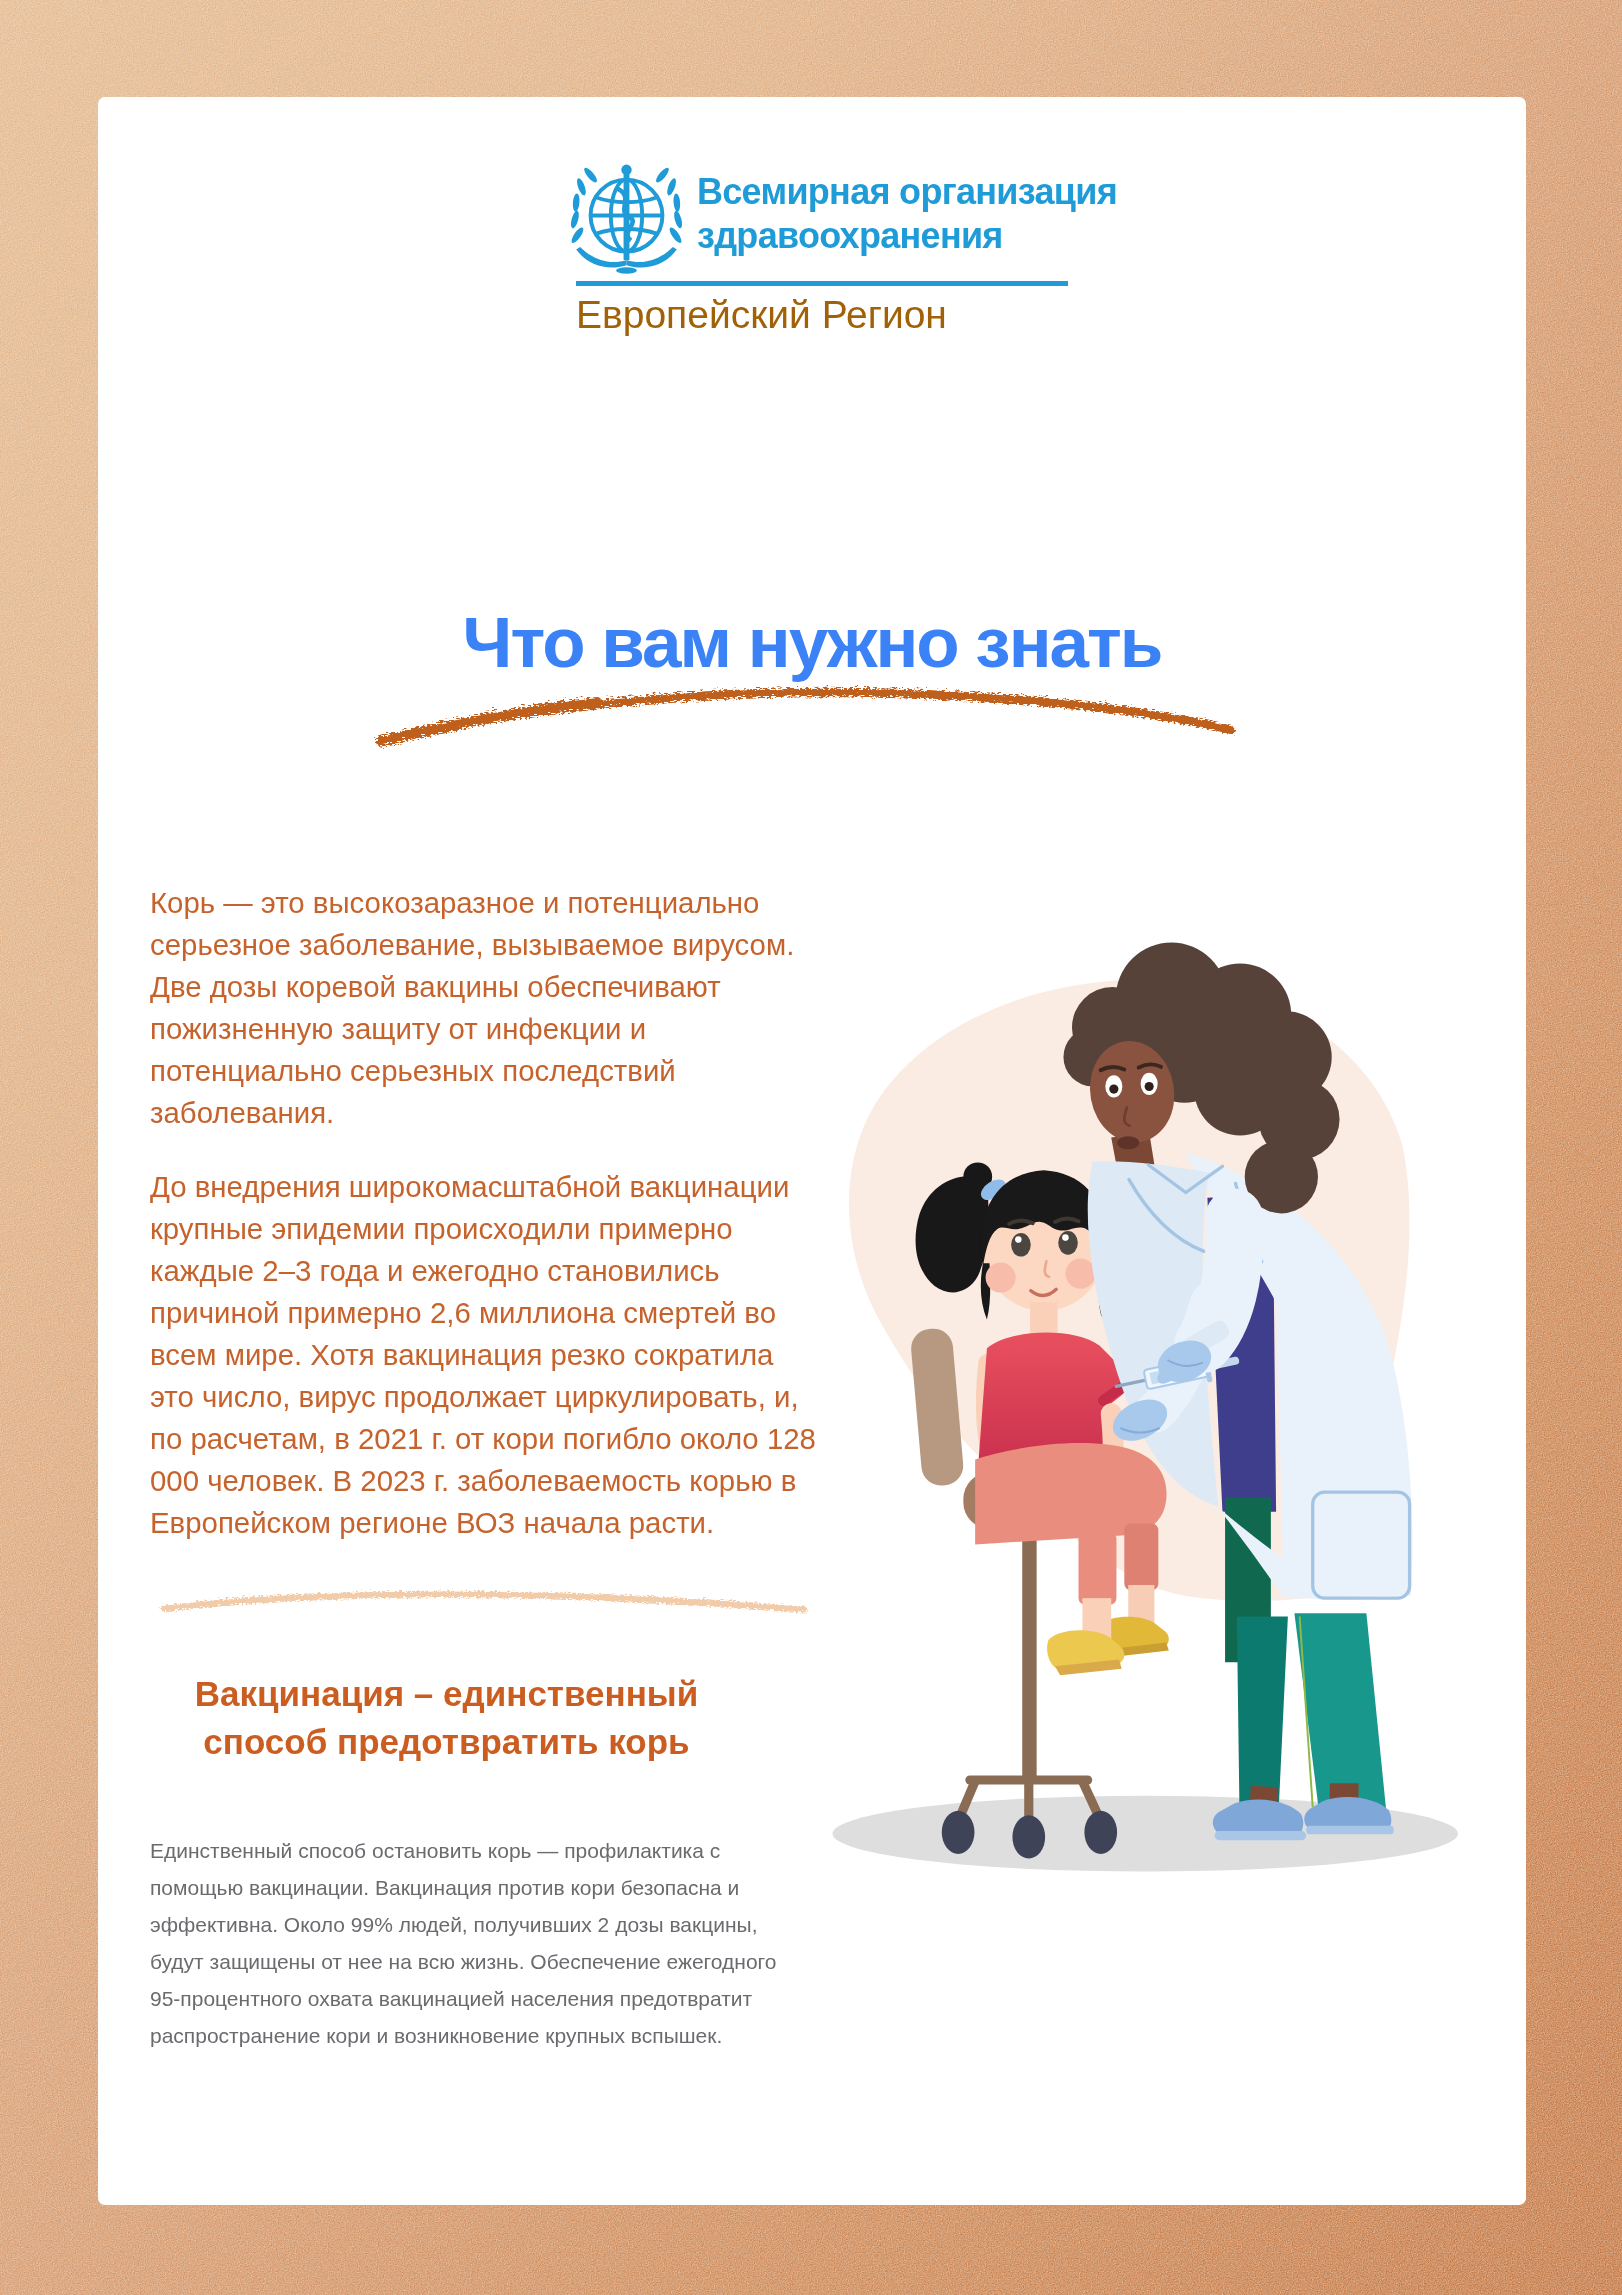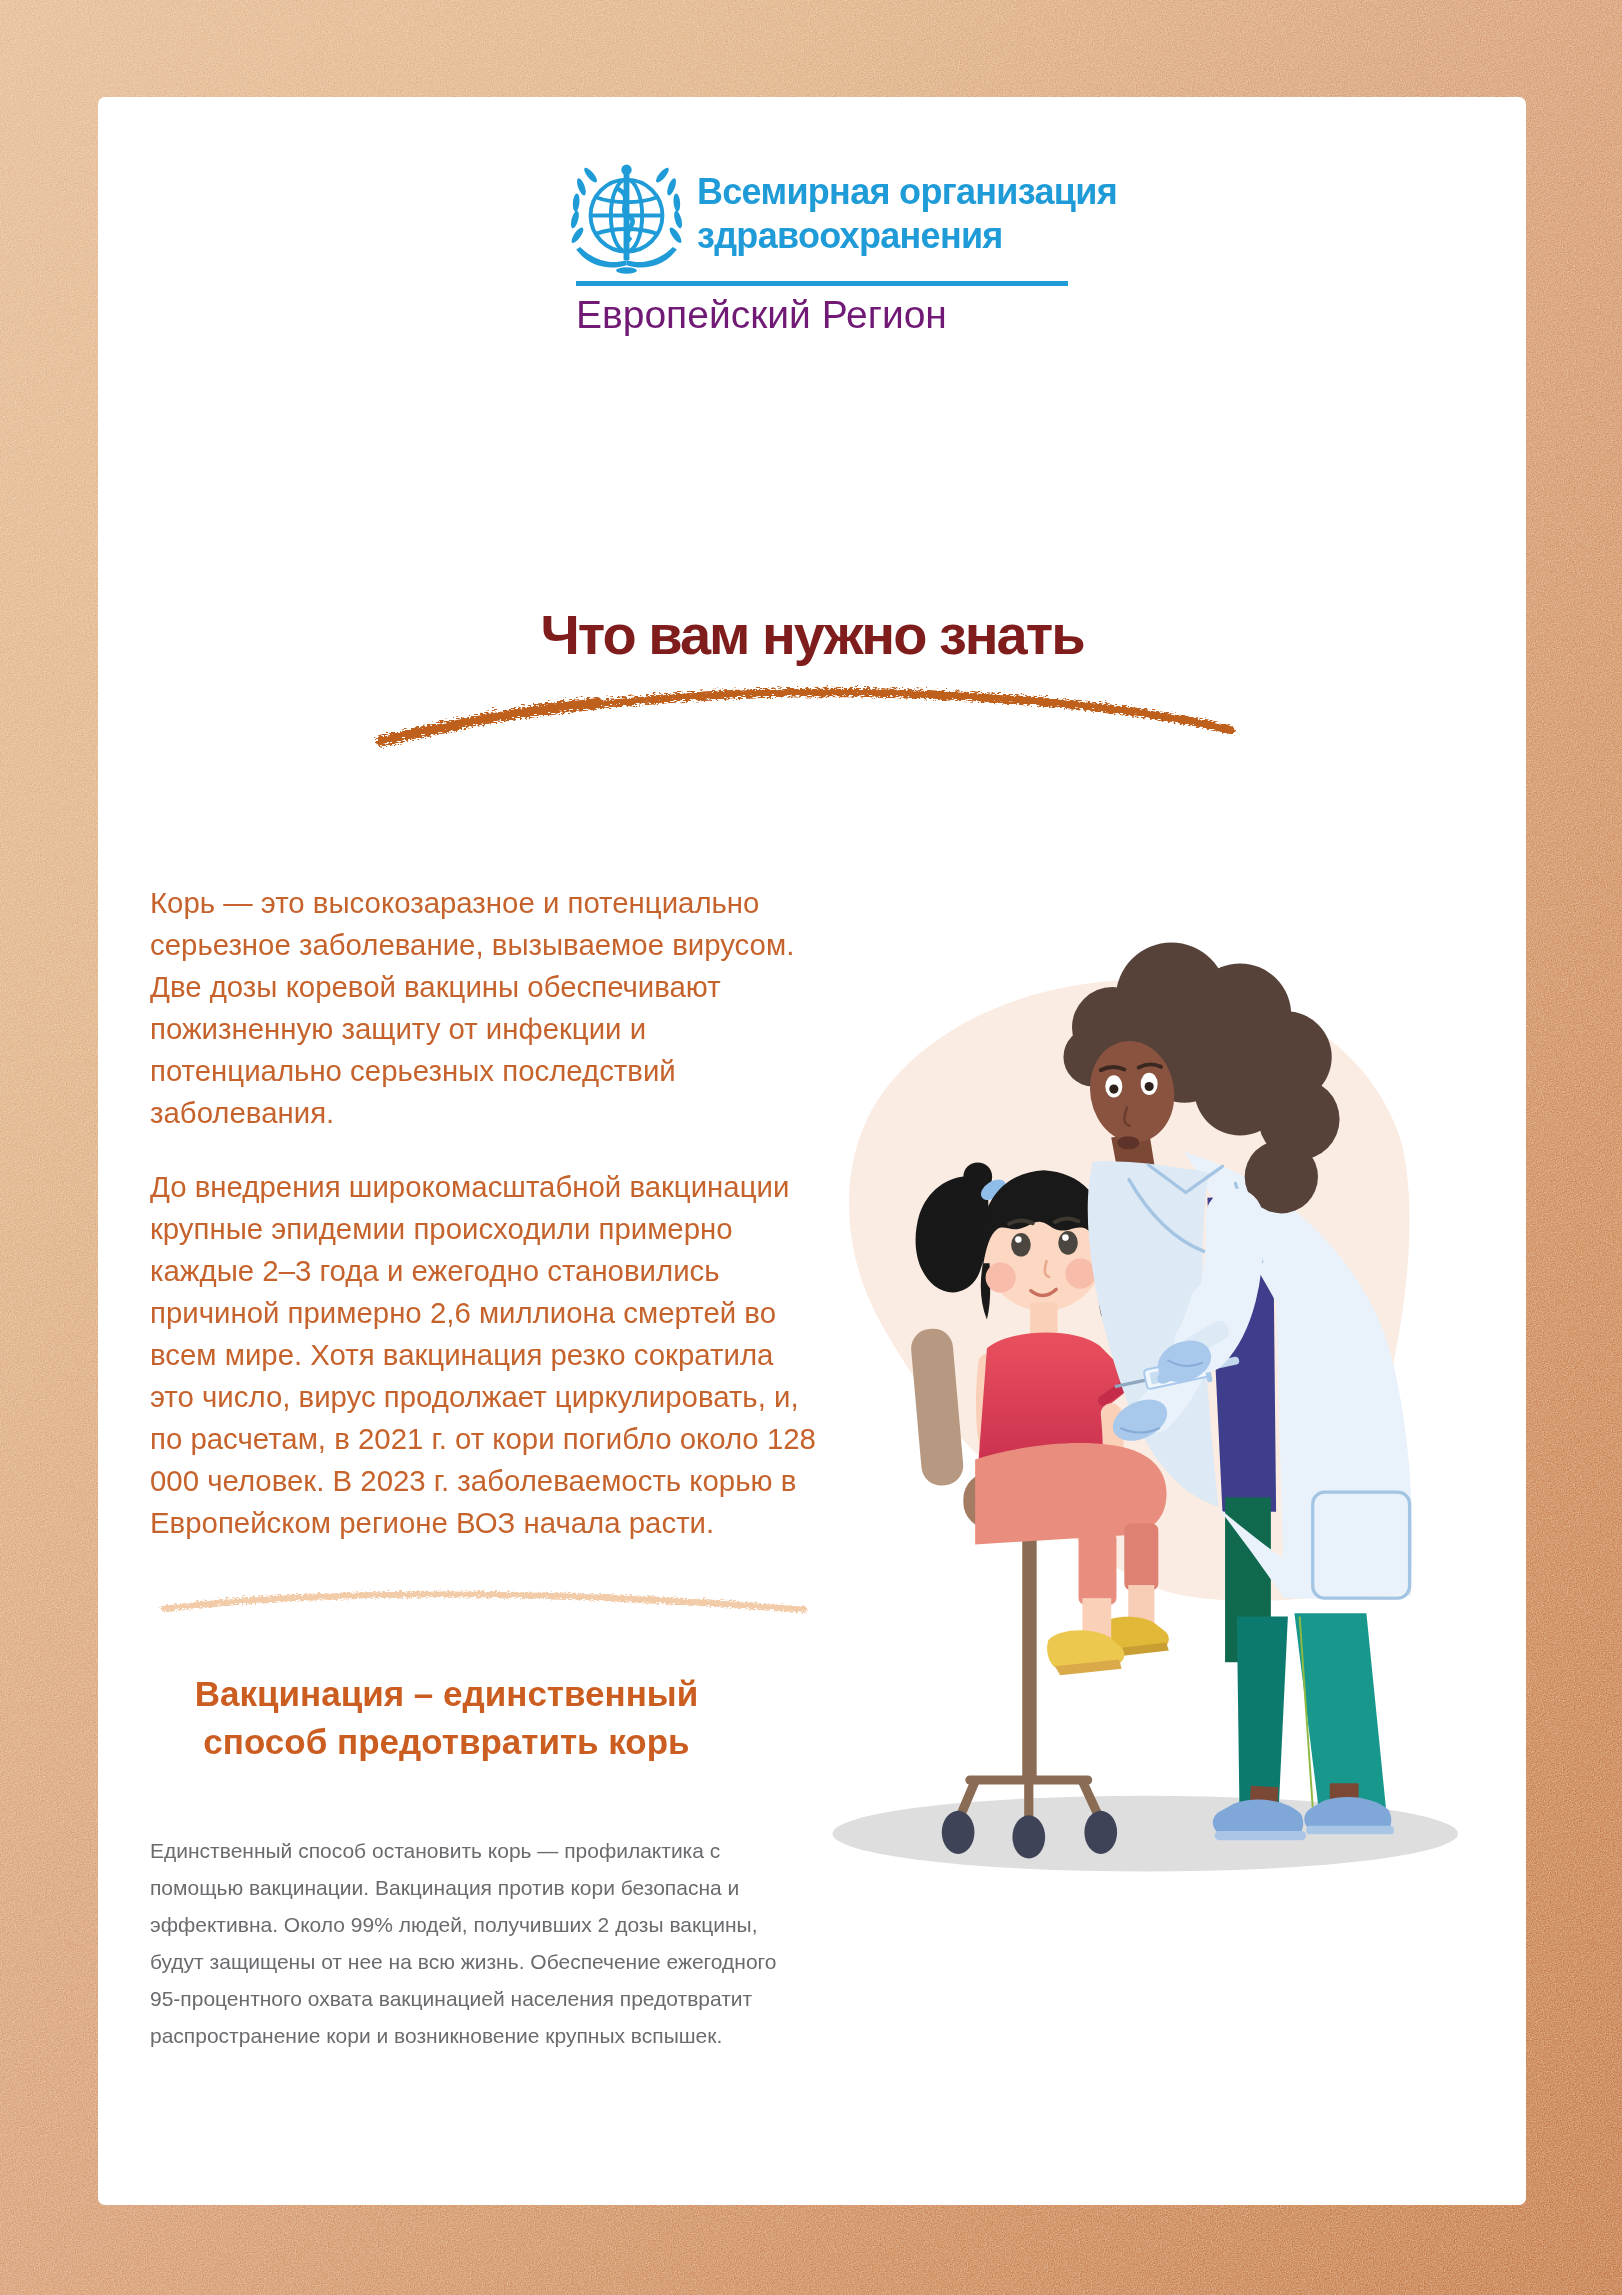--- a/index.html
+++ b/index.html
@@ -7,27 +7,27 @@
           font-family:"Liberation Sans",sans-serif;}
   #border-art{position:absolute;left:0;top:0;width:1623px;height:2295px;display:block;}
   #page{position:absolute;left:98px;top:97px;width:1428px;height:2108px;background:#ffffff;border-radius:7px;}
 
   
   .logo-emblem{position:absolute;left:469px;top:65px;width:119px;height:115px;}
   .logo-text{position:absolute;left:599px;top:73px;width:497px;
              font-size:36px;font-weight:700;line-height:44px;color:#1F9CD8;letter-spacing:-0.7px;}
   .logo-rule{position:absolute;left:478px;top:184px;width:492px;height:4.6px;background:#1F9CD8;}
   .logo-region{position:absolute;left:478px;top:196px;font-size:39px;font-weight:400;
-               color:#701a75;letter-spacing:0px;}
+               color:#a16207;letter-spacing:0px;}
 
   
   .title1{position:absolute;left:0;right:0;top:393px;text-align:center;
           font-size:98px;font-weight:700;letter-spacing:-2px;color:#C2591E;}
   .title2{position:absolute;left:0;right:0;top:505px;text-align:center;
-          font-size:56px;font-weight:700;letter-spacing:-2px;color:#7f1d1d;}
+          font-size:71px;font-weight:700;letter-spacing:-2px;color:#3b82f6;}
   .swoosh{position:absolute;left:268px;top:581px;width:874px;height:72px;}
 
   
   .p-orange{position:absolute;left:52px;width:667px;font-size:29.4px;line-height:42px;
             color:#C6622C;}
   .p1{top:756px;}
   .p2{top:1040px;}
   .divider{position:absolute;left:56px;top:1484px;width:657px;height:39px;}
   .sec-head{position:absolute;left:54px;top:1573px;width:589px;font-size:35px;font-weight:700;
             line-height:48px;color:#CB5D20;text-align:center;}

